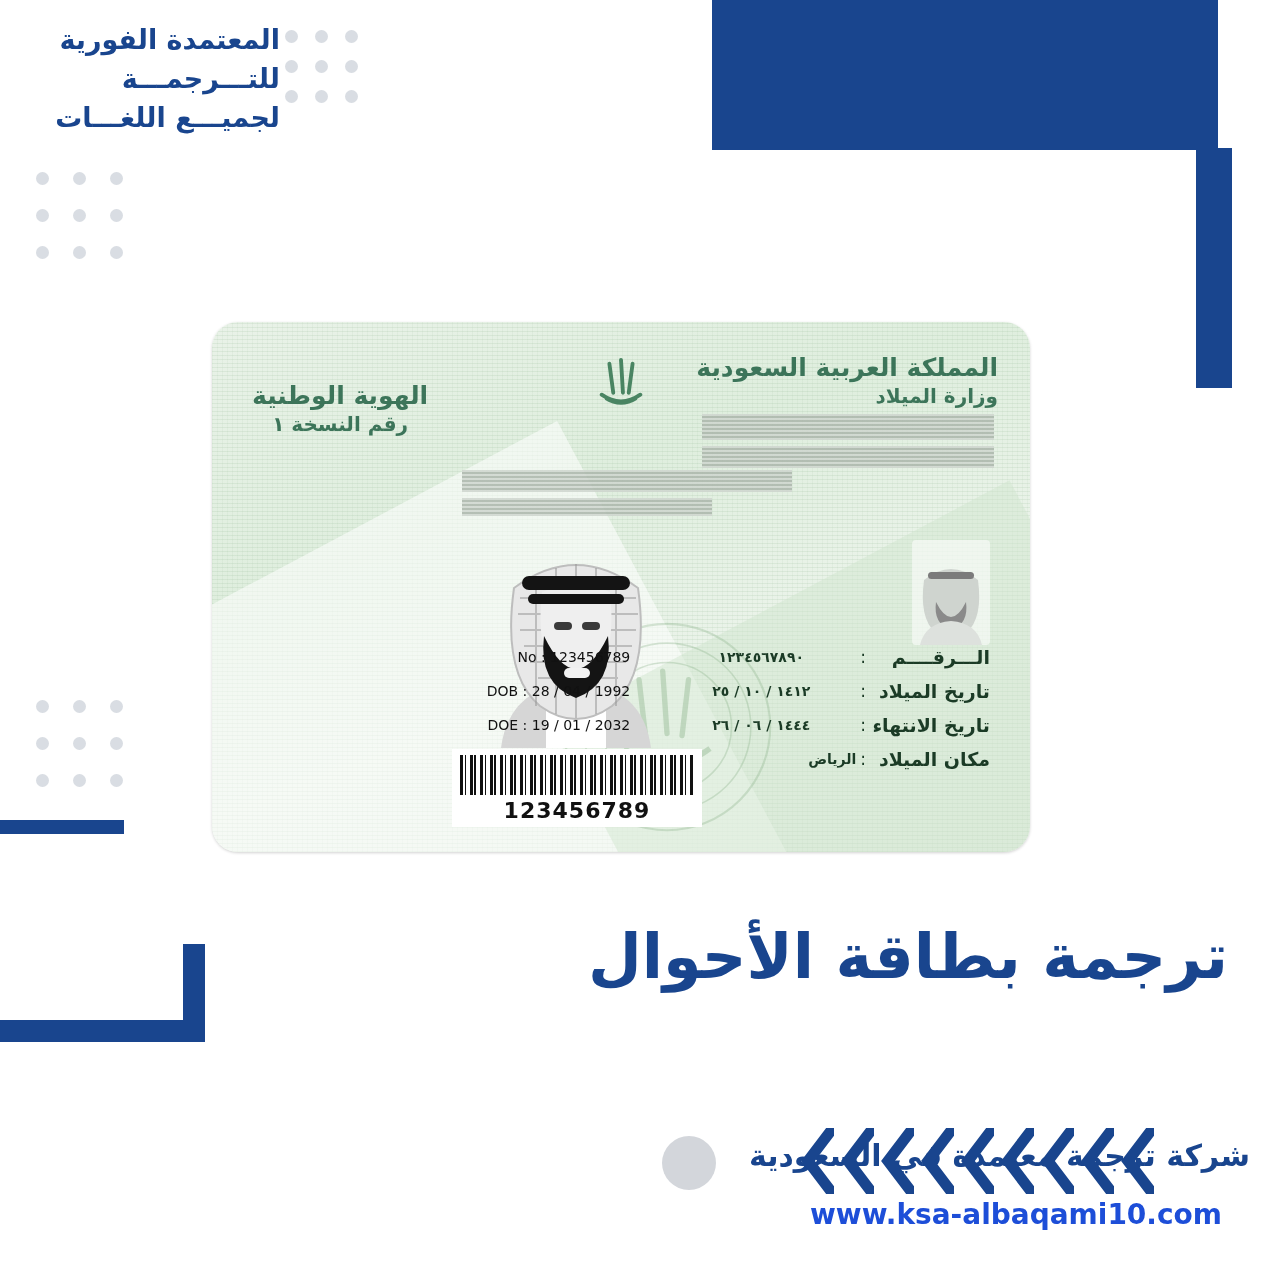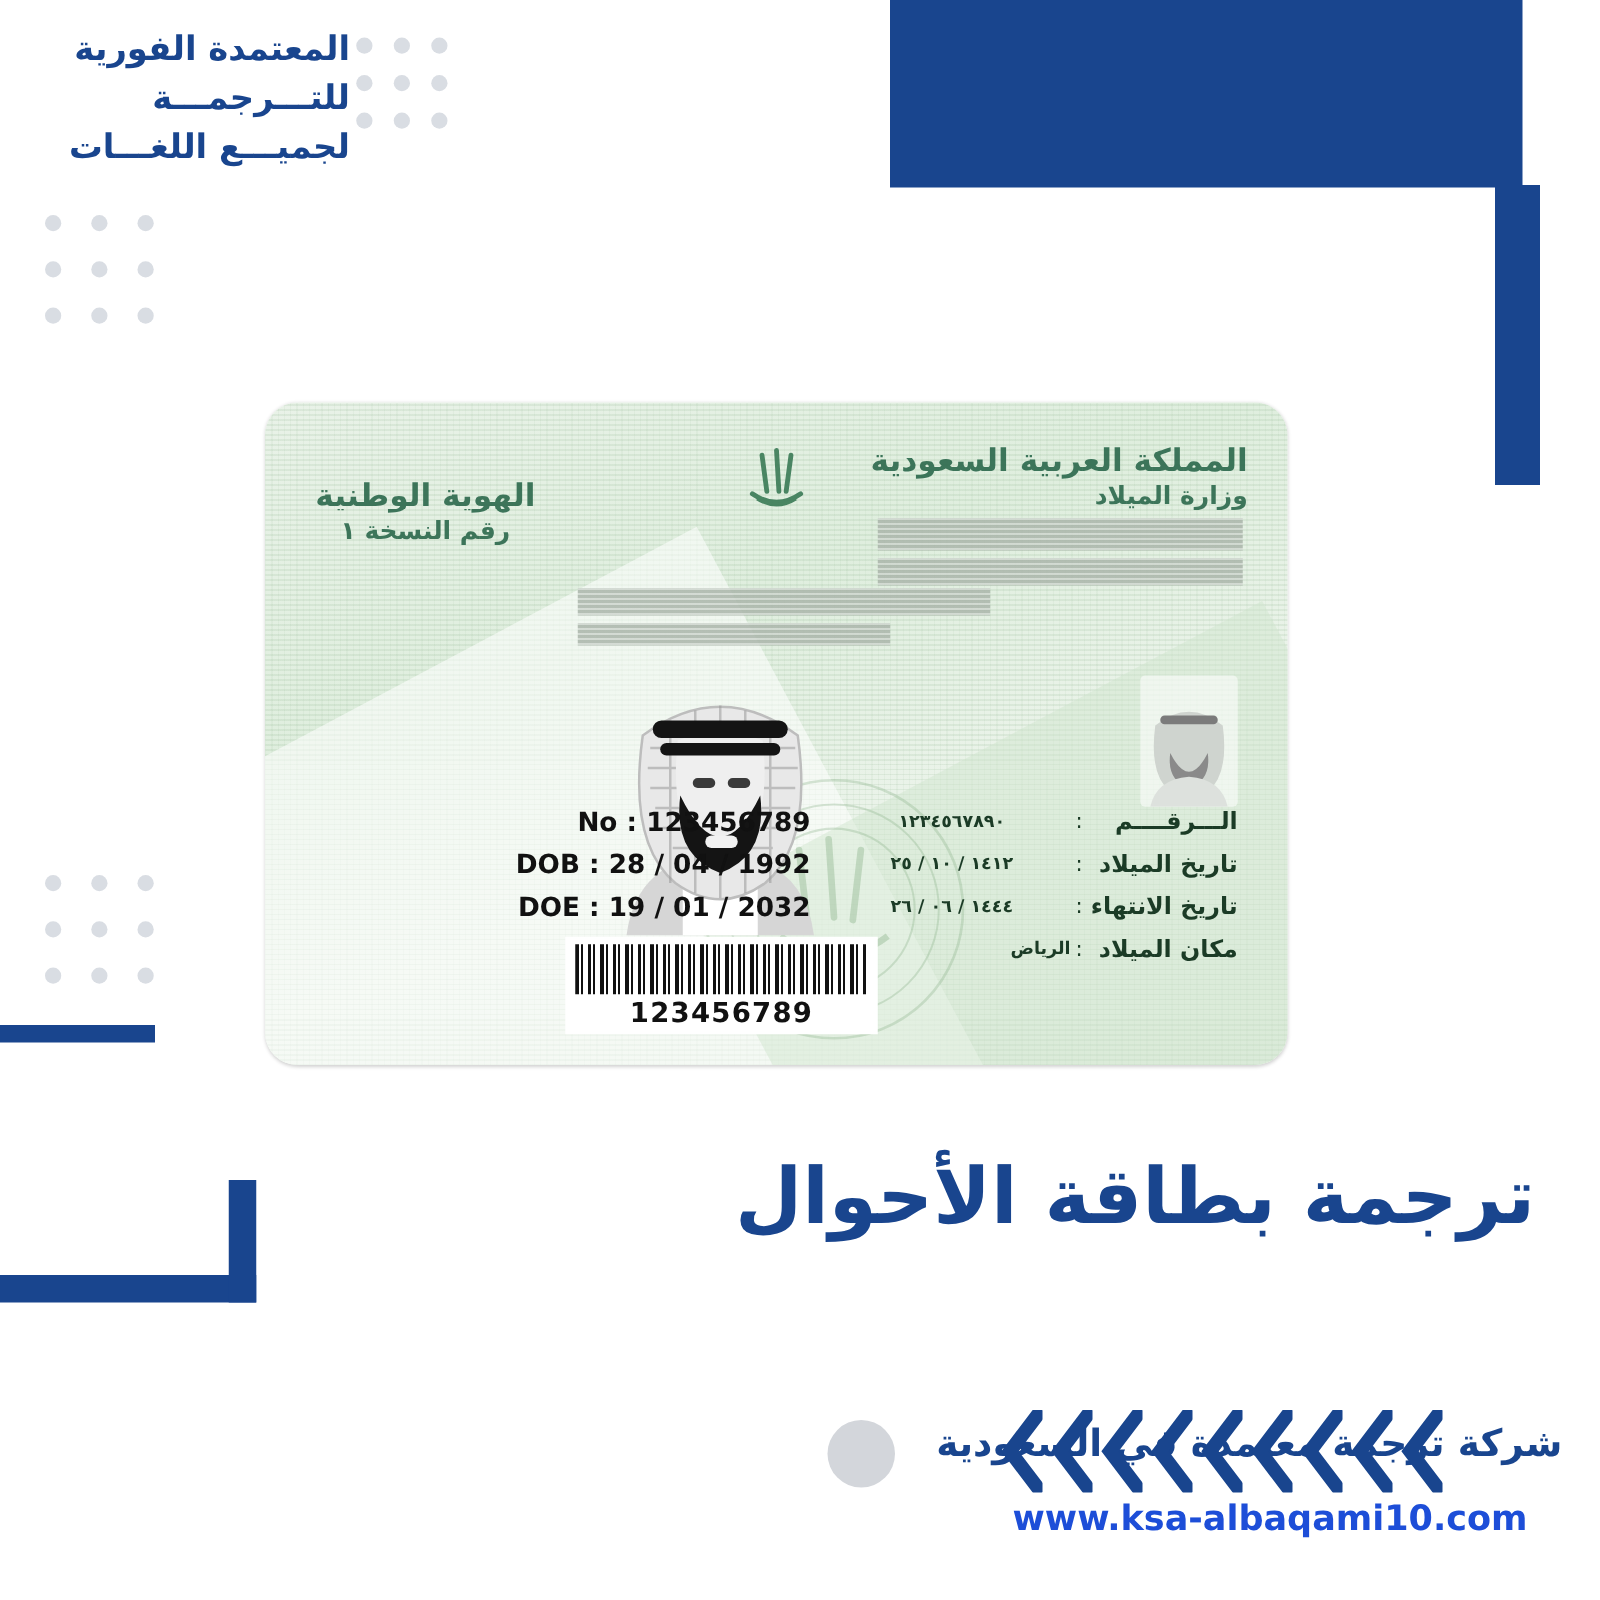--- a/index.html
+++ b/index.html
@@ -116,21 +116,21 @@
   }
   .barcode-num { text-align:center; font-size: 22px; font-weight: bold; color:#111; letter-spacing:1px; margin-top:3px;
      font-family: "DejaVu Sans","Liberation Sans",sans-serif;}
 
   
   .fields { position: absolute; left: 0; right: 0; top: 318px; direction: rtl; }
   .frow { display:flex; align-items:center; justify-content:flex-start; height: 34px; padding-right: 40px; }
   .f-label { color:#1b3b26; font-size: 19px; font-weight: bold; width: 120px; }
   .f-sep { color:#1b3b26; font-size:17px; padding: 0 4px; }
   .f-ar-val { color:#1b3b26; font-size: 14px; font-weight: bold; width: 190px; text-align: center; letter-spacing:1px;}
-  .f-en { color:#111; font-size: 21px; font-weight: bold; margin-right: 18px; }
+  .f-en { color:#111; font-size: 14px; font-weight: normal; margin-right: 36px; }
   .frow.place .f-ar-val { width: auto; text-align: right; }
 
   
   .headline {
     position: absolute; left: 0; right: 52px; top: 920px; text-align: left;
     direction: rtl; color: #19458e; font-weight: bold; font-size: 62px;
     letter-spacing: 0px;
     text-align: right;
   }
   .headline span { display:inline-block; padding-left: 0; }

